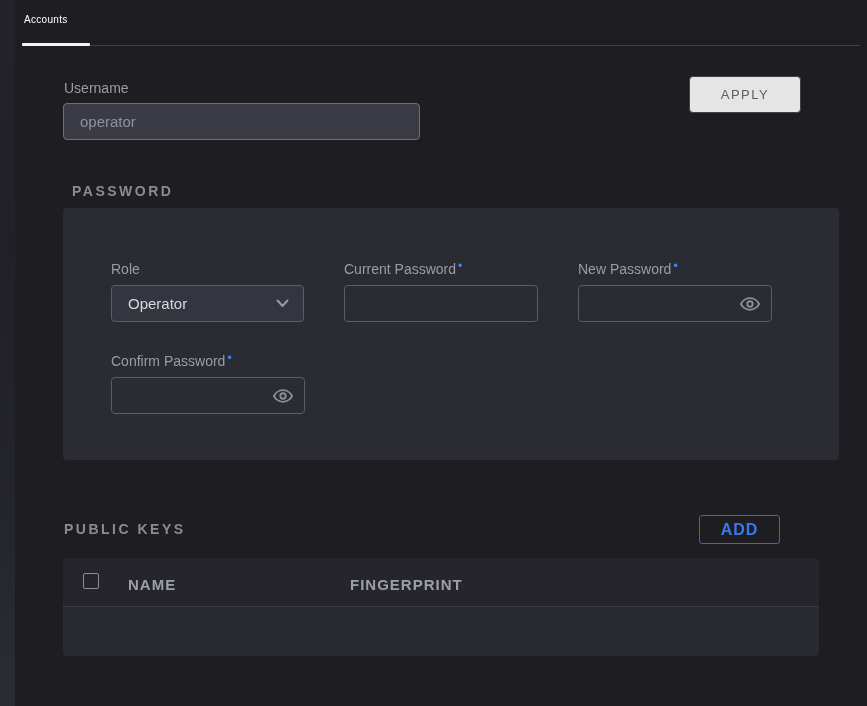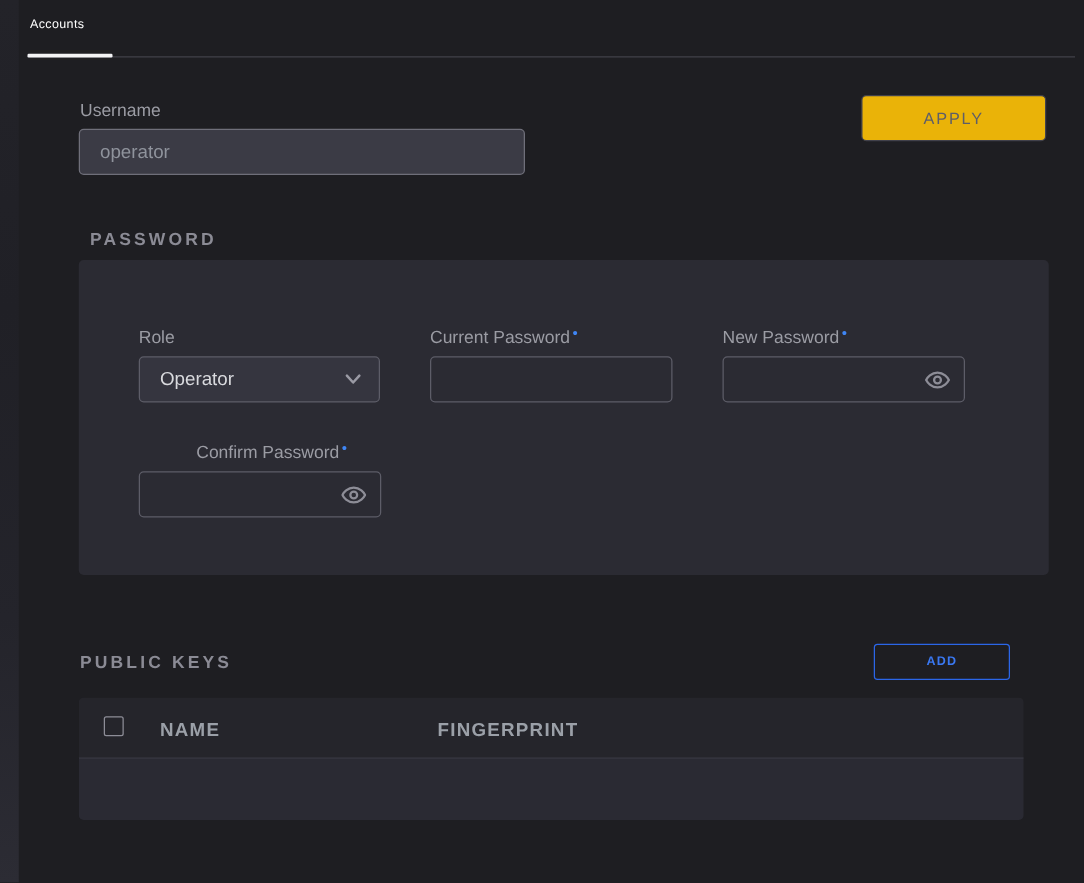--- a/index.html
+++ b/index.html
@@ -43,23 +43,23 @@
   .username-input {
     position:absolute; left:63px; top:103px; width:357px; height:37px;
     box-sizing:border-box;
     background:#3b3b45;
     border:1px solid #6f6f7a; border-radius:4px;
     color:#8f939c; font-size:15px; padding:0 16px;
     font-family:"Liberation Sans", sans-serif;
     outline:none;
   }
   .apply-button {
-    position:absolute; left:689px; top:76px; width:148px; height:37px;
-    box-sizing:border-box;
-    background:#eab308;
+    position:absolute; left:689px; top:76px; width:112px; height:37px;
+    box-sizing:border-box;
+    background:#e5e5e5;
     border:1px solid #41414b; border-radius:4px;
     color:#5e5e69; font-size:13px; letter-spacing:1.5px;
     font-family:"Liberation Sans", sans-serif;
     cursor:default;
   }
 
   .section-heading {
     position:absolute; color:#8b8b95; font-size:14px;
     letter-spacing:2.5px; font-weight:600;
   }
@@ -67,21 +67,21 @@
 
   
   .password-panel {
     position:absolute; left:63px; top:208px; width:776px; height:252px;
     background:#2b2b33; border-radius:4px;
   }
   .password-panel .field-label { position:absolute; }
   .role-label    { left:48px;  top:53px; }
   .current-label { left:281px; top:53px; }
   .new-label     { left:515px; top:53px; }
-  .confirm-label { left:48px;  top:145px;margin-left:46px; }
+  .confirm-label { left:48px;  top:145px; }
 
   .select-box {
     position:absolute; left:48px; top:77px; width:193px; height:37px;
     box-sizing:border-box;
     background:#35353f;
     border:1px solid #5d5d68; border-radius:4px;
     display:flex; align-items:center; justify-content:space-between;
     padding:0 14px 0 16px;
     color:#d9dade; font-size:15px;
     cursor:pointer;
@@ -104,25 +104,25 @@
     font-family:"Liberation Sans", sans-serif;
   }
   .eye-btn {
     background:none; border:none; padding:0 11px 0 4px;
     display:flex; align-items:center; cursor:pointer;
   }
 
   
   .publickeys-heading { left:64px; top:521px;text-align:center; }
   .add-button {
-    position:absolute; left:699px; top:515px; width:109px; height:29px;
+    position:absolute; left:699px; top:515px; width:81px; height:29px;
     box-sizing:border-box;
     background:transparent;
     border:1px solid #2b66e8; border-radius:3px;
-    color:#3a78f2; font-size:10px; letter-spacing:1px; font-weight:bold;
+    color:#3a78f2; font-size:16px; letter-spacing:1px; font-weight:bold;
     font-family:"Liberation Sans", sans-serif;
     cursor:pointer;
   }
 
   .pk-table {
     position:absolute; left:63px; top:558px; width:756px; height:98px;
     border-radius:4px; overflow:hidden;
   }
   .pk-header {
     position:relative; height:48px;

